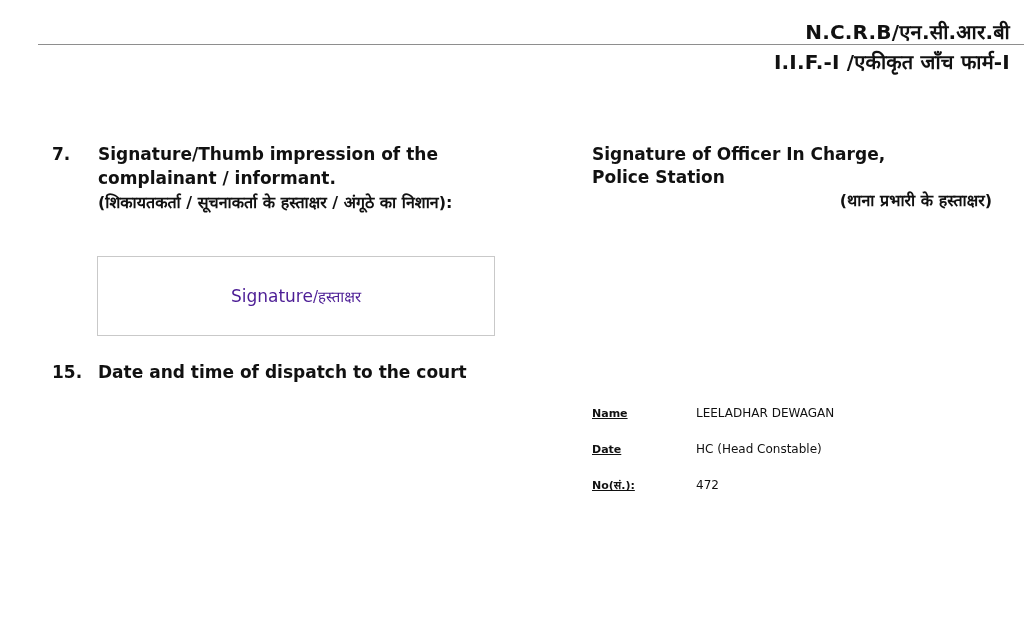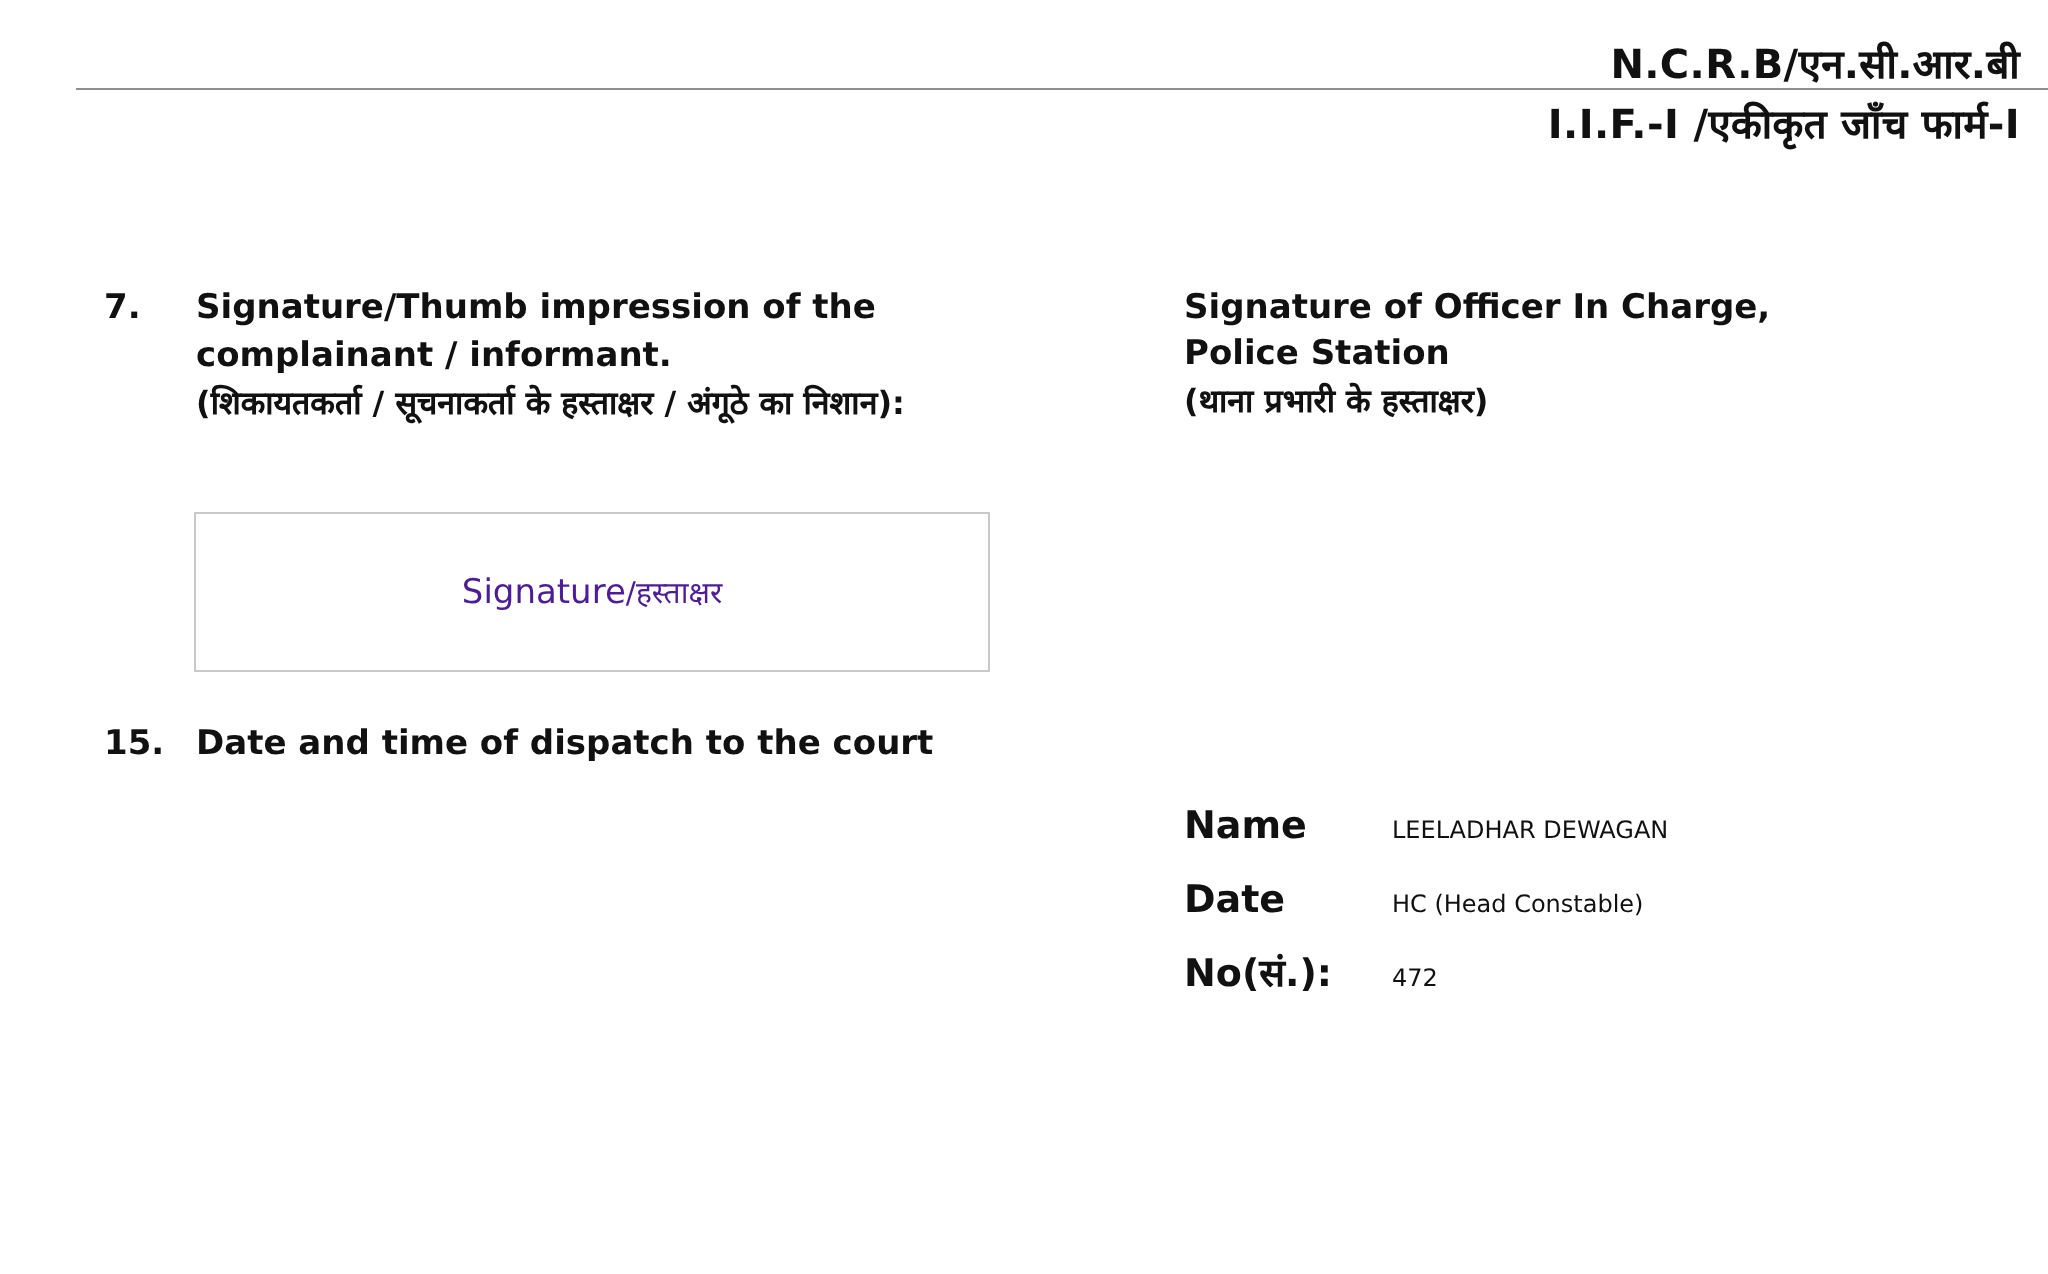--- a/index.html
+++ b/index.html
@@ -111,39 +111,41 @@
     position: absolute;
     top: 143px;
     left: 592px;
     width: 400px;
     font-size: 17px;
     font-weight: bold;
     line-height: 23px;
   }
   .officer-title .hindi {
     font-size: 16px;
+    text-align: right;
   }
 
   .officer-details {
     position: absolute;
     top: 402px;
     left: 592px;
     width: 420px;
   }
   .detail-row {
     display: flex;
     align-items: baseline;
     margin-bottom: 13px;
   }
   .detail-label {
-    font-size: 19px;
+    font-size: 11px;
     font-weight: bold;
     width: 104px;
     flex: 0 0 104px;
     line-height: 22px;
+    text-decoration: underline;
   }
   .detail-value {
     font-size: 12px;
     font-weight: normal;
     line-height: 22px;
   }
 </style>
 </head>
 <body>
 

